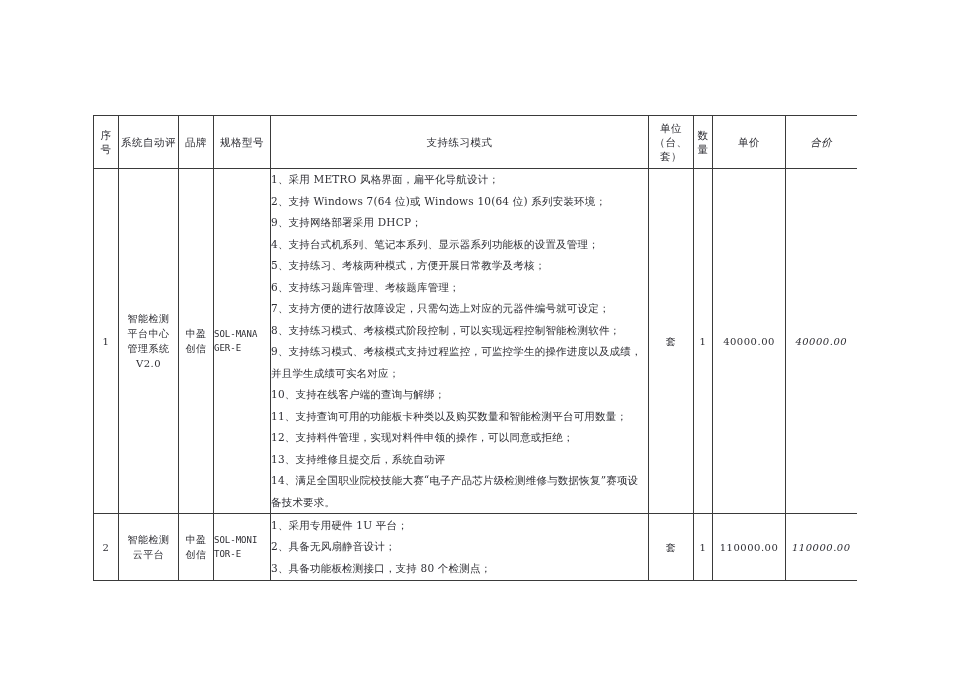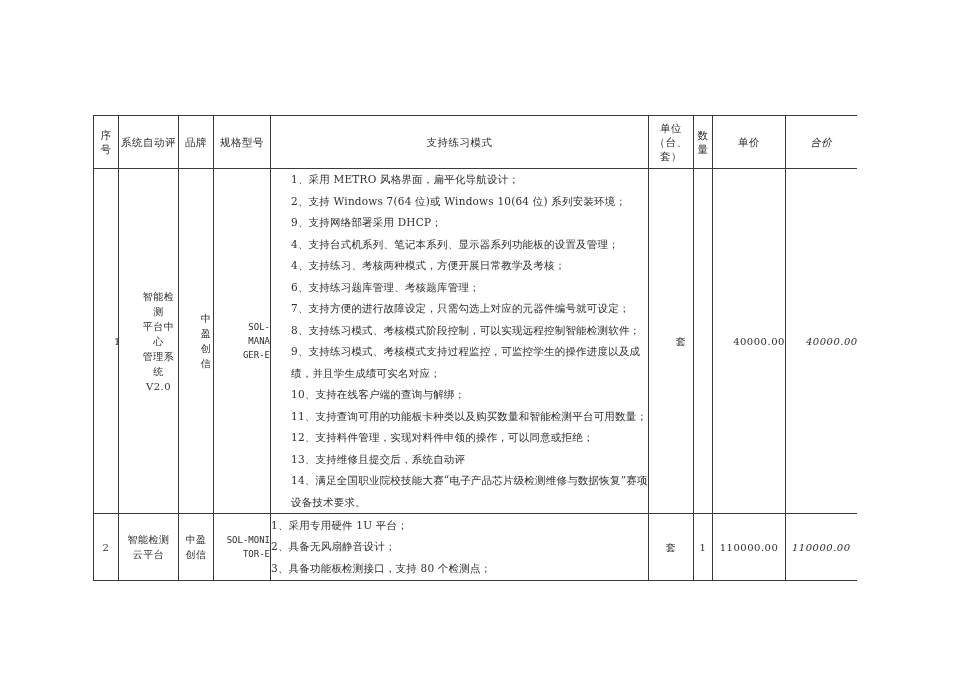--- a/index.html
+++ b/index.html
@@ -48,41 +48,41 @@
   .pre { white-space: pre-line; }
   td.c {
     text-align: center;
     font-size: 10px;
     line-height: 15px;
     letter-spacing: 0.5px;
   }
   td.model {
     font-family: "DejaVu Sans Mono", "Liberation Mono", monospace;
     font-size: 9px;
-    text-align: right;
+    text-align: left;
     padding-left: 3px;
     line-height: 14px;
     letter-spacing: 0px;
   }
   td.params {
     vertical-align: top;
     text-align: left;
     padding: 2px 2px 0 5px;
   }
   .param {
     font-size: 10.5px;
     line-height: 21.5px;
     letter-spacing: 0.2px;
   }
   td.price {
     text-align: center;
     font-size: 10px;
     letter-spacing: 0.5px;
   }
-  tr.r1 > td { height: 331px; padding-left: 20px; }
+  tr.r1 > td { height: 331px; }
   tr.r2 > td { height: 66px; margin-top: 28px; }
 </style>
 </head>
 <body>
 
 <div class="page">
   <table class="spec">
     <colgroup>
       <col style="width:25px">
       <col style="width:60px">
@@ -118,21 +118,21 @@
 V2.0</td>
       <td class="c pre">中盈
 创信</td>
       <td class="model pre">SOL-MANA
 GER-E</td>
       <td class="params">
         <div class="param">1、采用 METRO 风格界面，扁平化导航设计；</div>
         <div class="param">2、支持 Windows 7(64 位)或 Windows 10(64 位) 系列安装环境；</div>
         <div class="param">9、支持网络部署采用 DHCP；</div>
         <div class="param">4、支持台式机系列、笔记本系列、显示器系列功能板的设置及管理；</div>
-        <div class="param">4、支持练习、考核两种模式，方便开展日常教学及考核；</div>
+        <div class="param">5、支持练习、考核两种模式，方便开展日常教学及考核；</div>
         <div class="param">6、支持练习题库管理、考核题库管理；</div>
         <div class="param">7、支持方便的进行故障设定，只需勾选上对应的元器件编号就可设定；</div>
         <div class="param">8、支持练习模式、考核模式阶段控制，可以实现远程控制智能检测软件；</div>
         <div class="param">9、支持练习模式、考核模式支持过程监控，可监控学生的操作进度以及成绩，并且学生成绩可实名对应；</div>
         <div class="param">10、支持在线客户端的查询与解绑；</div>
         <div class="param">11、支持查询可用的功能板卡种类以及购买数量和智能检测平台可用数量；</div>
         <div class="param">12、支持料件管理，实现对料件申领的操作，可以同意或拒绝；</div>
         <div class="param">13、支持维修且提交后，系统自动评</div>
         <div class="param">14、满足全国职业院校技能大赛“电子产品芯片级检测维修与数据恢复”赛项设备技术要求。</div>
       </td>

